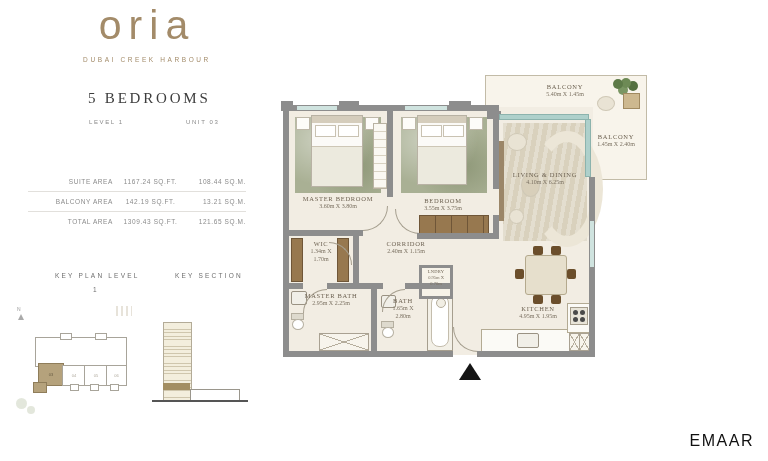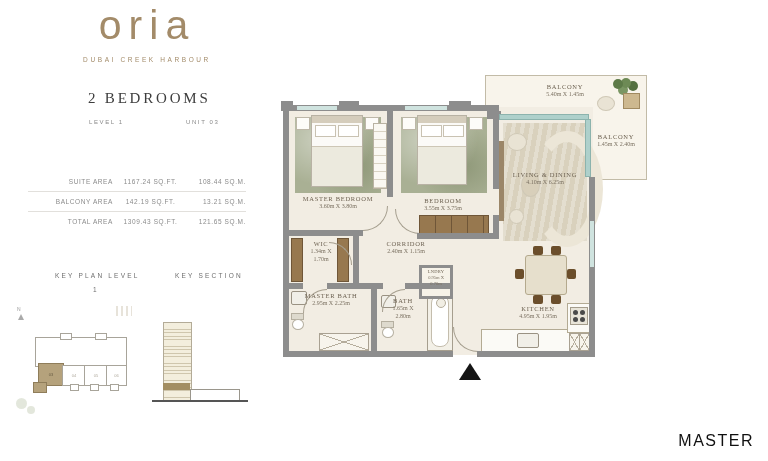--- a/index.html
+++ b/index.html
@@ -98,21 +98,21 @@
   .rlbl.tiny .dm{font-size:4.5px;}
 
   .emaar{right:14px;bottom:11px;font-size:16px;letter-spacing:1.5px;color:#101010;font-weight:500;}
 </style>
 </head>
 <body>
 
 <div class="abs logo">oria</div>
 <div class="abs tagline">DUBAI CREEK HARBOUR</div>
 
-<div class="abs title">2 BEDROOMS</div>
+<div class="abs title">5 BEDROOMS</div>
 <div class="abs meta" style="left:89px;top:119px;">LEVEL 1</div>
 <div class="abs meta" style="left:186px;top:119px;">UNIT 03</div>
 
 <table class="areas">
   <tbody>
       <tr class="line">
     <td class="c1">SUITE AREA</td>
     <td class="c2">1167.24 SQ.FT.</td>
     <td class="c3">108.44 SQ.M.</td>
   </tr>
@@ -314,13 +314,13 @@
     <div class="dm">2.80m</div>
   </div>
   <div class="abs rlbl" style="left:210px;top:230px;width:90px;">
     <div class="nm">KITCHEN</div>
     <div class="dm">4.95m X 1.95m</div>
   </div>
 
   <div class="abs tri" style="left:176px;top:288px;"></div>
 </div>
 
-<div class="abs emaar">MASTER</div>
+<div class="abs emaar">EMAAR</div>
 
 </body></html>

